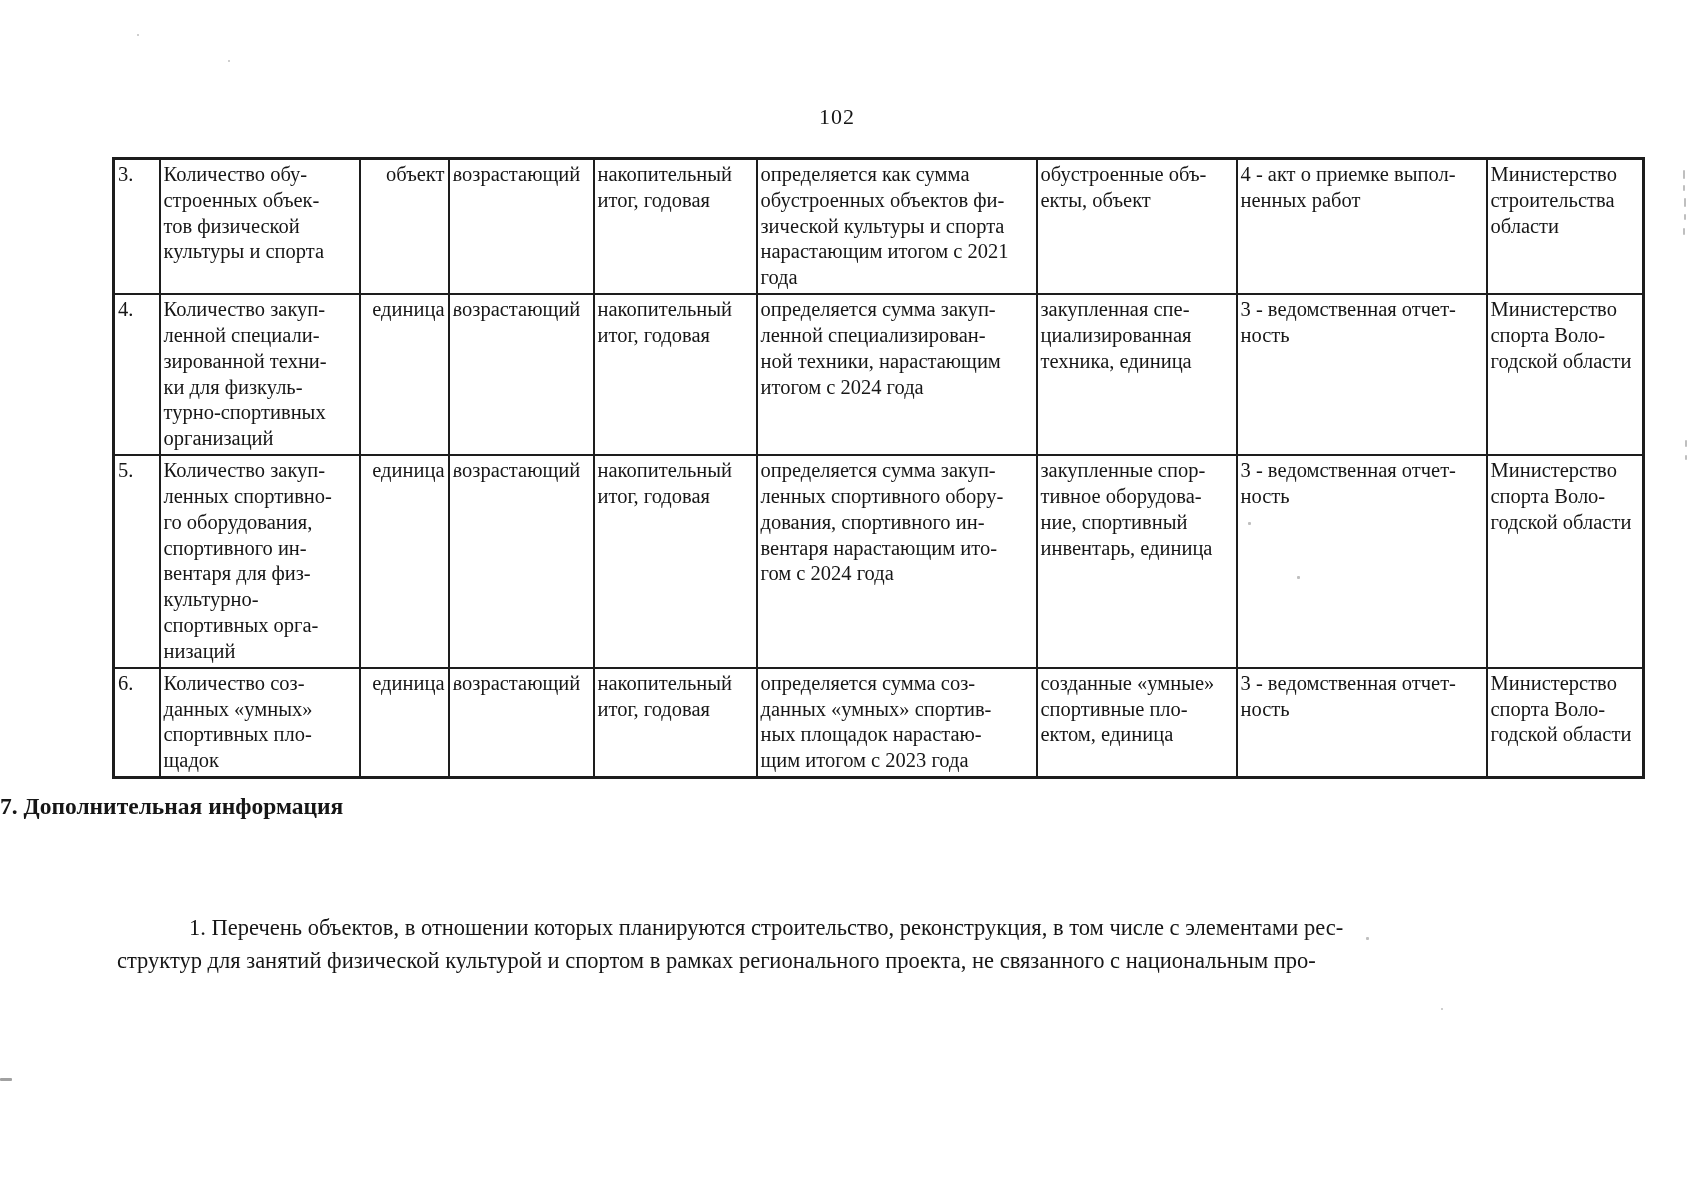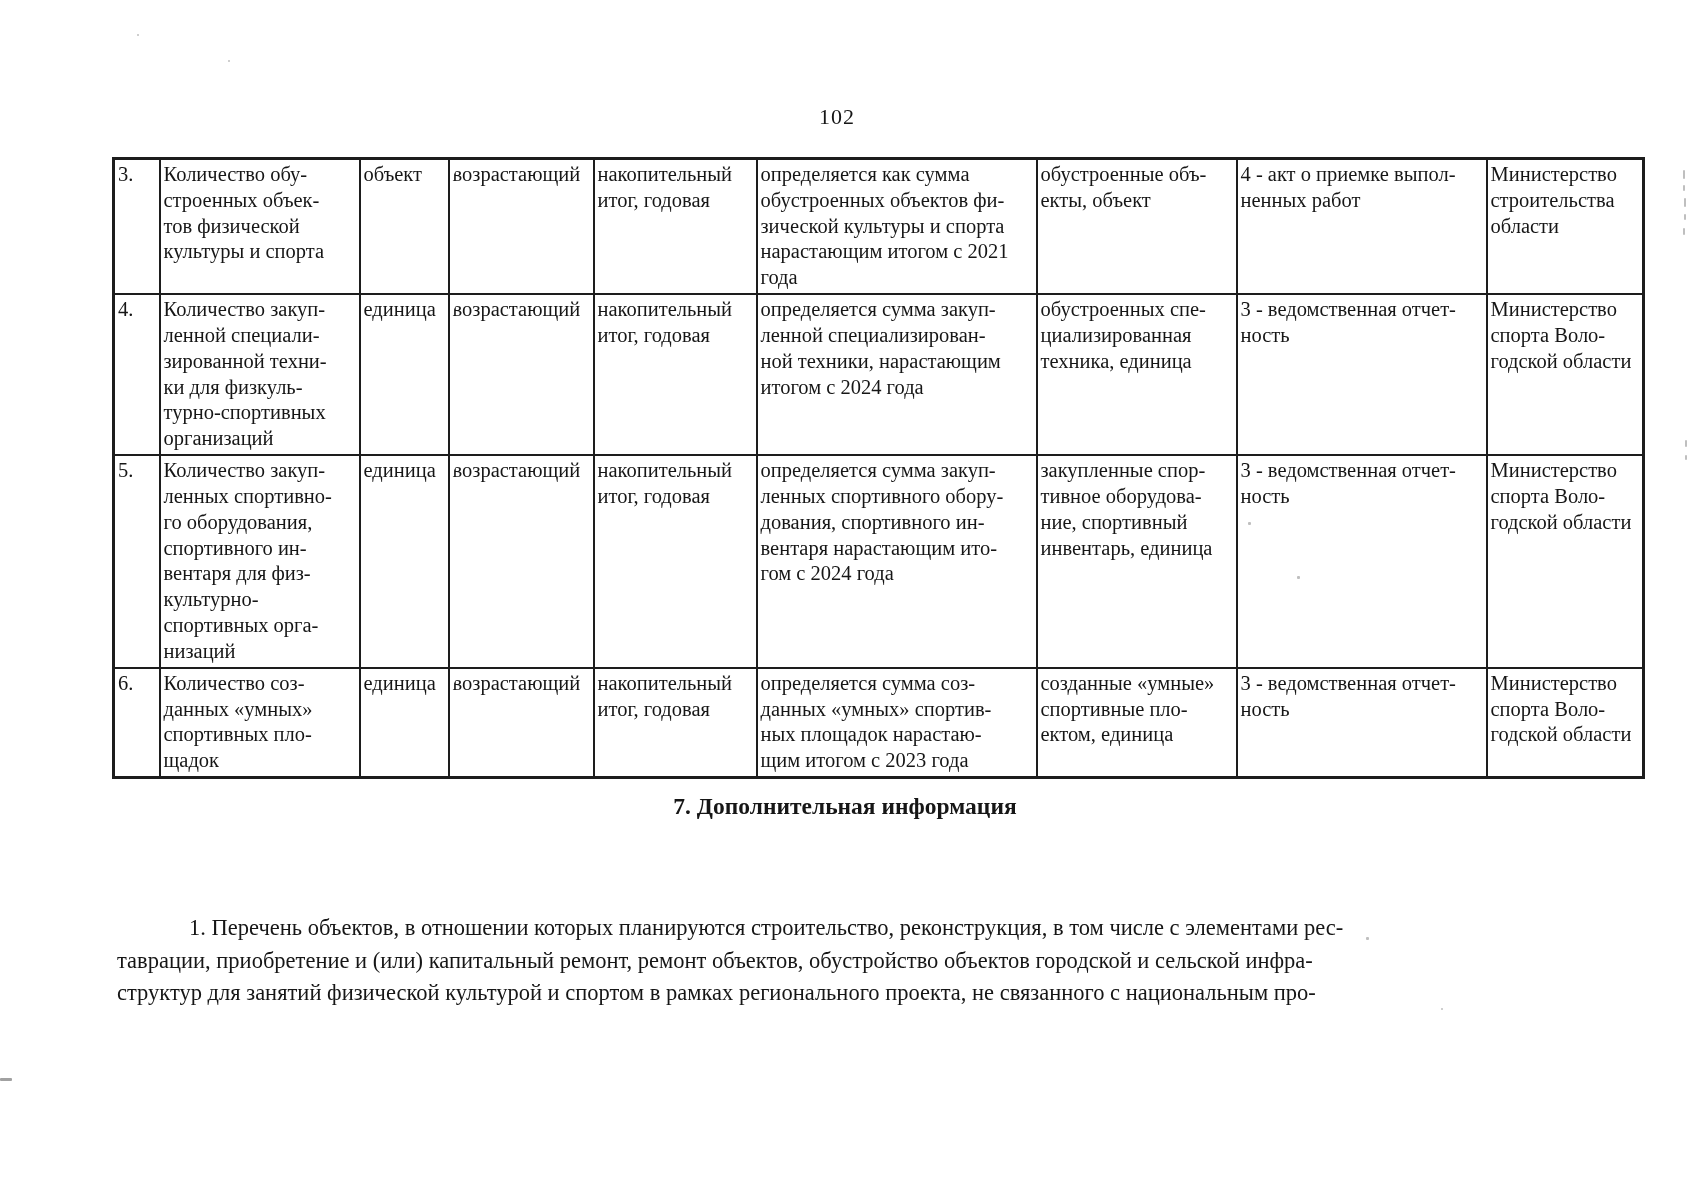--- a/index.html
+++ b/index.html
@@ -36,27 +36,27 @@
     padding: 2px 3px 2px 3px;
     white-space: pre-line;
     overflow: hidden;
   }
   table.indicators { border: 3px solid #1d1d1d; }
   tr.r3 td { height: 133px; }
   tr.r4 td { height: 154px; }
   tr.r5 td { height: 203px; }
   tr.r6 td { height: 98px; }
   td.c-num  { padding-left: 4px; }
-  td.c-unit { text-align: left; }
+  td.c-unit { text-align: right; }
   td.c-trend { padding-left: 2px; padding-right: 0; border-radius: 27px; }
 
   .heading {
     position: absolute;
-    top: 793px; left: 8px; width: 1674px;
-    text-align: center;
+    top: 793px; left: 0; width: 1674px;
+    text-align: left;
     font-weight: bold;
     font-size: 23.5px;
   }
 
   .para {
     position: absolute;
     left: 117px; top: 912px;
     width: 1516px;
     font-size: 22.5px;
   }
@@ -123,21 +123,21 @@
 турно-спортивных
 организаций</td>
         <td class="c-unit">единица</td>
         <td class="c-trend">возрастающий</td>
         <td>накопительный
 итог, годовая</td>
         <td>определяется сумма закуп-
 ленной специализирован-
 ной техники, нарастающим
 итогом с 2024 года</td>
-        <td>обустроенных спе-
+        <td>закупленная спе-
 циализированная
 техника, единица</td>
         <td>3 - ведомственная отчет-
 ность</td>
         <td>Министерство
 спорта Воло-
 годской области</td>
       </tr>
       <tr class="r5">
         <td class="c-num">5.</td>
@@ -191,21 +191,20 @@
 спорта Воло-
 годской области</td>
       </tr>
     </tbody>
   </table>
 
   <div class="heading">7. Дополнительная информация</div>
 
   <div class="para">
     <div class="line indent">1. Перечень объектов, в отношении которых планируются строительство, реконструкция, в том числе с элементами рес-</div>
-    <div class="line">таврации, приобретение и (или) капитальный ремонт, ремонт объектов, обустройство объектов городской и сельской инфра-</div>
     <div class="line">структур для занятий физической культурой и спортом в рамках регионального проекта, не связанного с национальным про-</div>
   </div>
 
   <div class="speck" style="left:137px; top:34px; width:2px; height:2px;"></div>
   <div class="speck" style="left:228px; top:60px; width:2px; height:2px;"></div>
   <div class="speck" style="left:1683px; top:170px; width:2px; height:9px;"></div>
   <div class="speck" style="left:1683px; top:185px; width:2px; height:6px;"></div>
   <div class="speck" style="left:1684px; top:198px; width:2px; height:9px;"></div>
   <div class="speck" style="left:1684px; top:214px; width:2px; height:6px;"></div>
   <div class="speck" style="left:1683px; top:228px; width:2px; height:7px;"></div>

